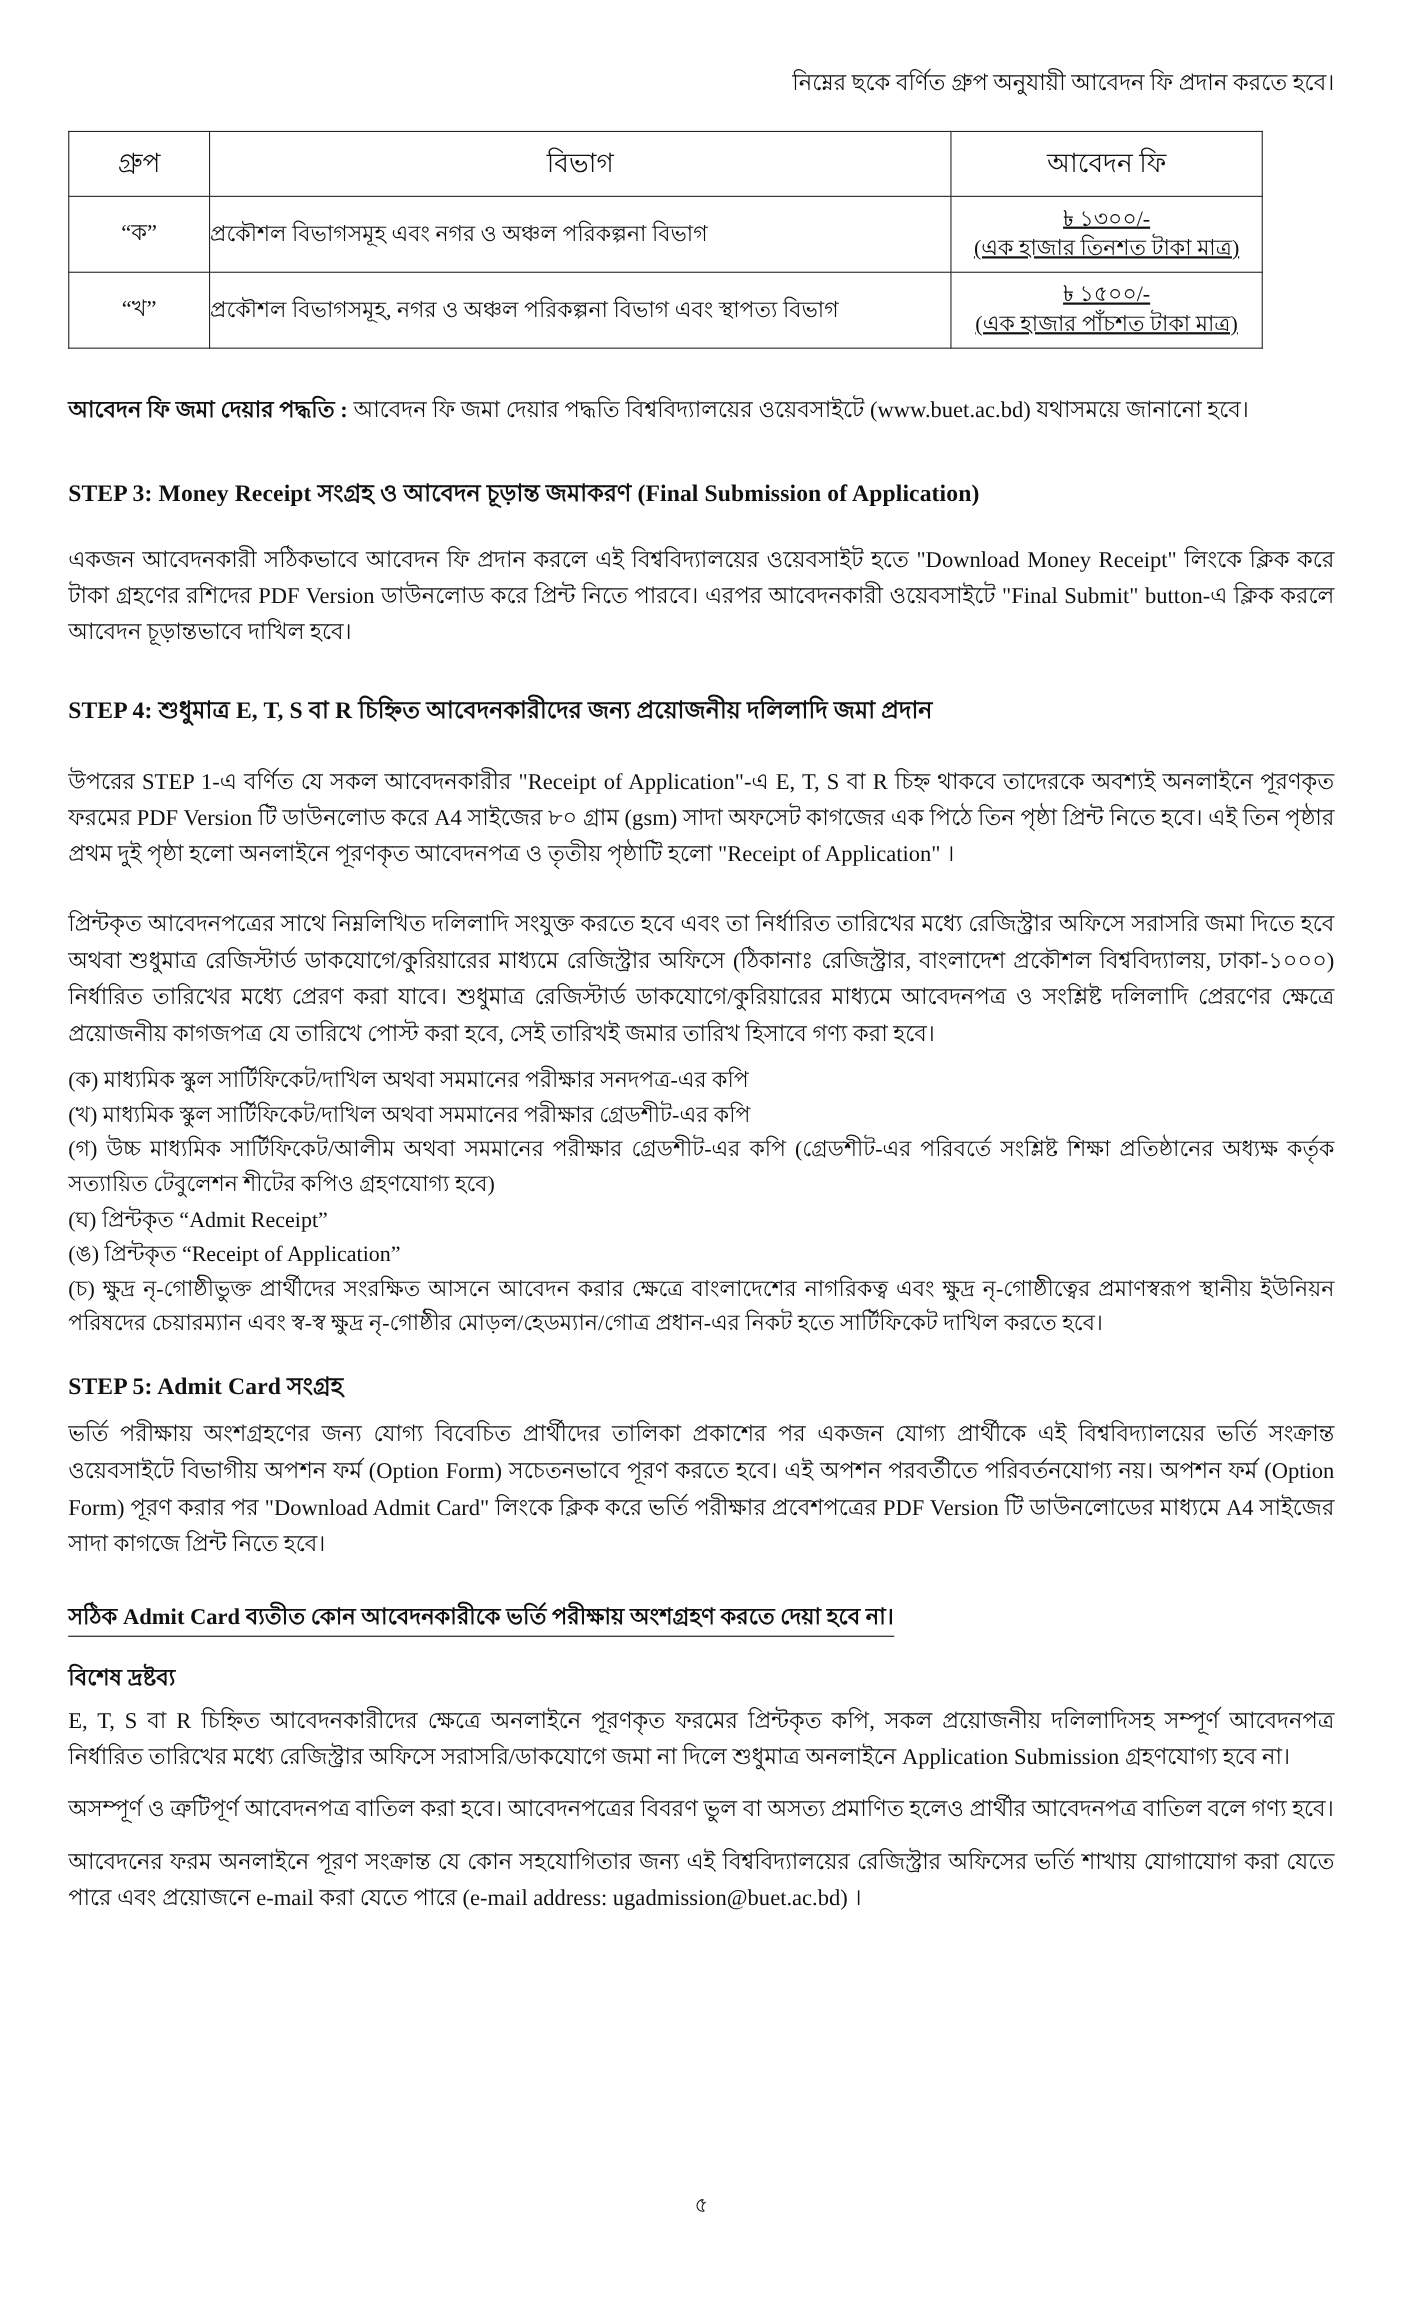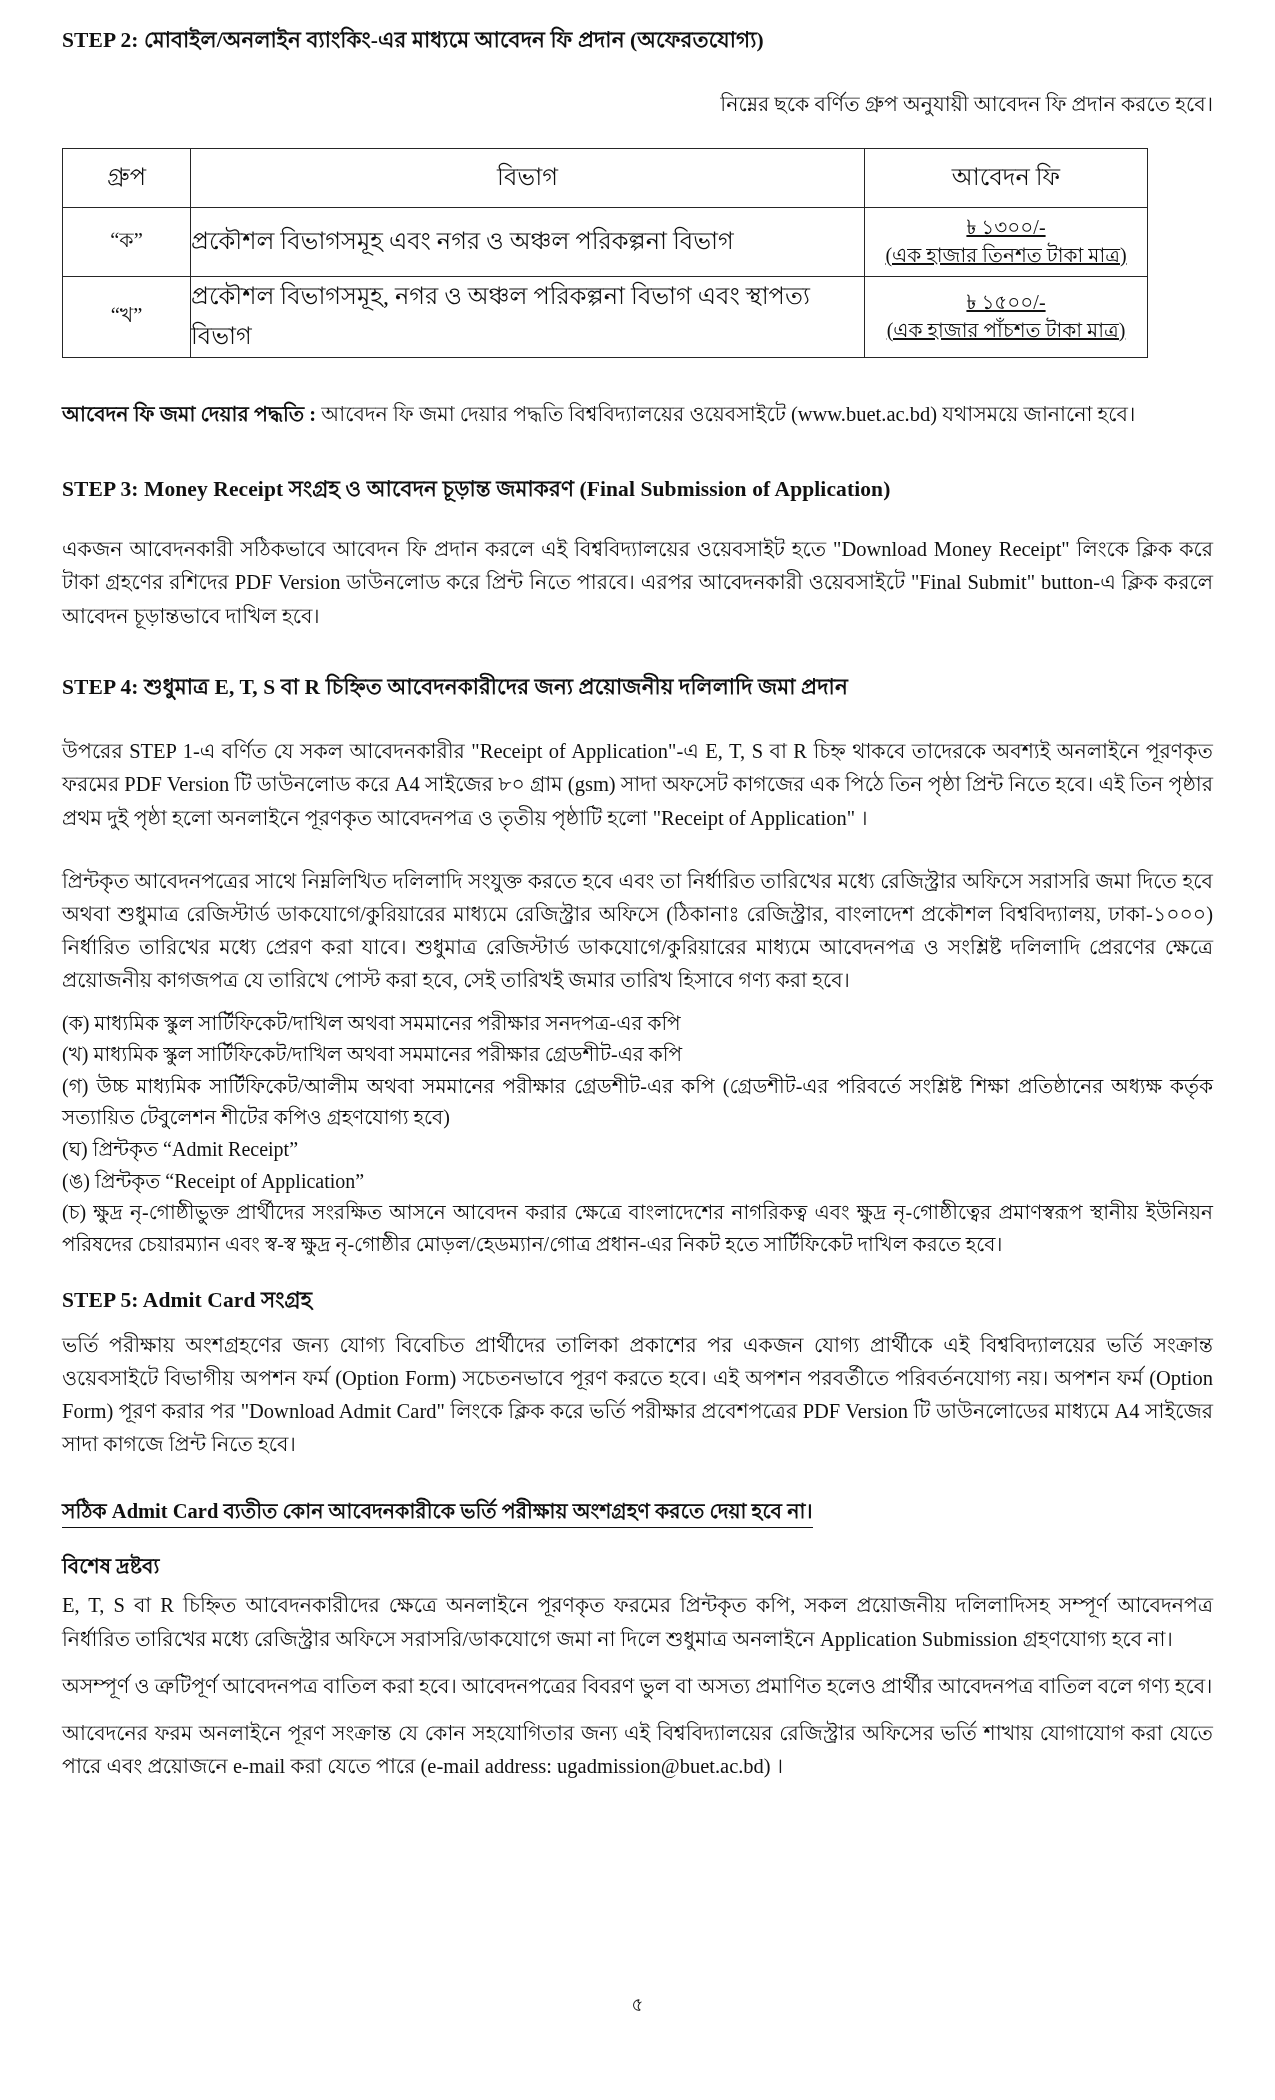--- a/index.html
+++ b/index.html
@@ -90,21 +90,21 @@
     text-align: center;
     font-size: 24px;
   }
   .td-group {
     height: 68px;
     text-align: center;
     font-size: 20.5px;
   }
   .td-dept {
     height: 68px;
-    font-size: 24px;
+    font-size: 20px;
     padding: 0 14px;
     text-align: left;
   }
   .td-fee {
     height: 68px;
     text-align: center;
     font-size: 20px;
     line-height: 1.38;
     text-decoration: underline;
   }
@@ -119,21 +119,20 @@
     top: 1990px;
     text-align: center;
     font-size: 19px;
   }
 </style>
 </head>
 <body>
 
 <div class="page">
 
-  <h2 class="step-head">STEP 2: মোবাইল/অনলাইন ব্যাংকিং-এর মাধ্যমে আবেদন ফি প্রদান (অফেরতযোগ্য)</h2>
 
   <div class="sp-34"></div>
 
   <p class="para nojust">নিম্নের ছকে বর্ণিত গ্রুপ অনুযায়ী আবেদন ফি প্রদান করতে হবে।</p>
 
   <div class="sp-26"></div>
 
   <table class="fee-table">
     <colgroup>
       <col class="col-group">

